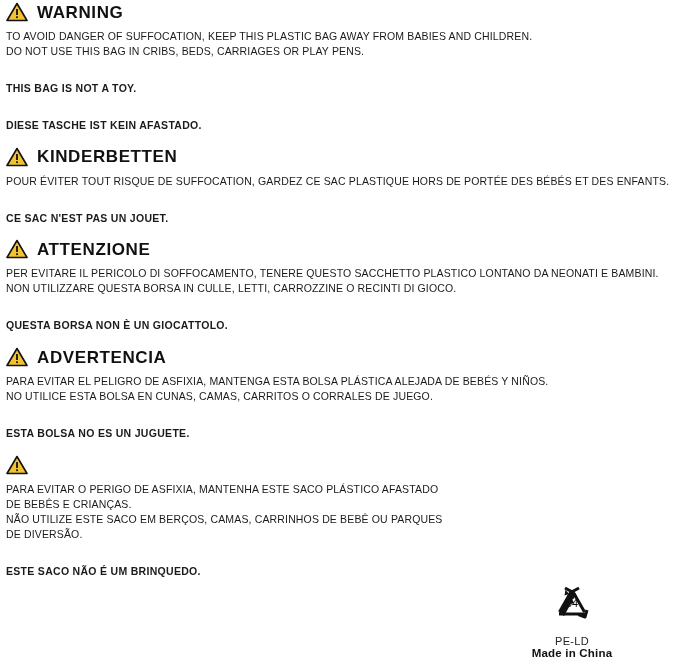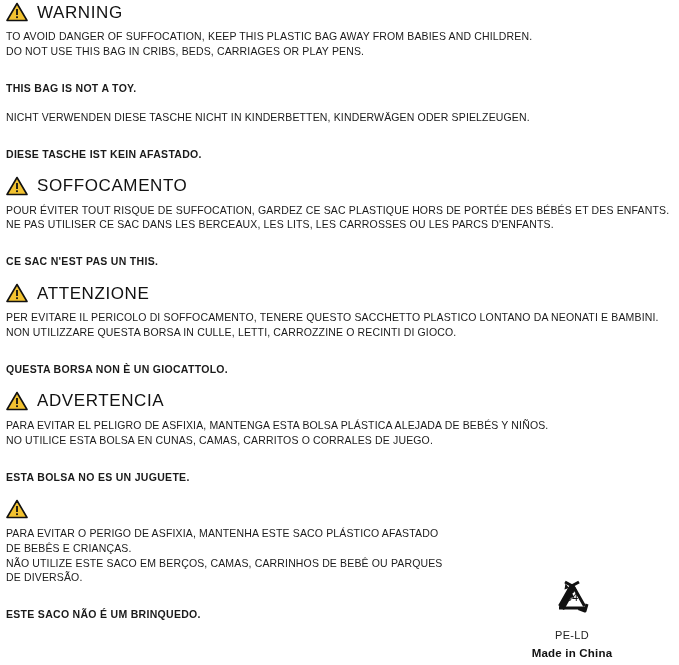--- a/index.html
+++ b/index.html
@@ -34,21 +34,21 @@
     margin-bottom: 7px;
   }
   .warn-icon {
     width: 22px;
     height: 20px;
     flex: 0 0 auto;
     display: block;
   }
   .heading-text {
     font-size: 17px;
-    font-weight: normal;
+    font-weight: bold;
     letter-spacing: 0.6px;
     color: #111111;
     line-height: 1;
   }
   .line {
     font-size: 10.5px;
     letter-spacing: 0.15px;
     line-height: 1.42;
     color: #1a1a1a;
     white-space: nowrap;
@@ -75,21 +75,20 @@
     font-size: 11px;
     color: #222;
     margin-top: 2px;
     letter-spacing: 0.3px;
     text-align: center;
   }
   .made-in {
     font-size: 11.5px;
     font-weight: bold;
     color: #111;
-    margin-top: 6px;
     letter-spacing: 0.2px;
   }
 </style>
 </head>
 <body>
 
 <div class="page">
 
   <div class="block">
     <div class="heading-row">
@@ -99,36 +98,34 @@
         <rect x="10.1" y="14.3" width="1.8" height="1.8" fill="#111111"></rect>
       </svg>
       <div class="heading-text">WARNING</div>
     </div>
     <div class="line">TO AVOID DANGER OF SUFFOCATION, KEEP THIS PLASTIC BAG AWAY FROM BABIES AND CHILDREN.</div>
     <div class="line">DO NOT USE THIS BAG IN CRIBS, BEDS, CARRIAGES OR PLAY PENS.</div>
     <div class="line bold">THIS BAG IS NOT A TOY.</div>
   </div>
 
   <div class="block">
-    <div class="line">NICHT VERWENDEN DIESE TASCHE NICHT IN KINDERBETTEN, KINDERWÄGEN ODER SPIELZEUGEN.</div>
     <div class="line bold">DIESE TASCHE IST KEIN AFASTADO.</div>
   </div>
 
   <div class="block">
     <div class="heading-row">
       <svg class="warn-icon" viewBox="0 0 22 20">
         <polygon points="11,1.5 21,18.5 1,18.5" fill="#f2c230" stroke="#111111" stroke-width="1.6" stroke-linejoin="round"></polygon>
         <rect x="10.1" y="7" width="1.8" height="6" fill="#111111"></rect>
         <rect x="10.1" y="14.3" width="1.8" height="1.8" fill="#111111"></rect>
       </svg>
-      <div class="heading-text">SOFFOCAMENTO</div>
+      <div class="heading-text">KINDERBETTEN</div>
     </div>
     <div class="line">POUR ÉVITER TOUT RISQUE DE SUFFOCATION, GARDEZ CE SAC PLASTIQUE HORS DE PORTÉE DES BÉBÉS ET DES ENFANTS.</div>
-    <div class="line">NE PAS UTILISER CE SAC DANS LES BERCEAUX, LES LITS, LES CARROSSES OU LES PARCS D'ENFANTS.</div>
-    <div class="line bold">CE SAC N'EST PAS UN THIS.</div>
+    <div class="line bold">CE SAC N'EST PAS UN JOUET.</div>
   </div>
 
   <div class="block">
     <div class="heading-row">
       <svg class="warn-icon" viewBox="0 0 22 20">
         <polygon points="11,1.5 21,18.5 1,18.5" fill="#f2c230" stroke="#111111" stroke-width="1.6" stroke-linejoin="round"></polygon>
         <rect x="10.1" y="7" width="1.8" height="6" fill="#111111"></rect>
         <rect x="10.1" y="14.3" width="1.8" height="1.8" fill="#111111"></rect>
       </svg>
       <div class="heading-text">ATTENZIONE</div>

